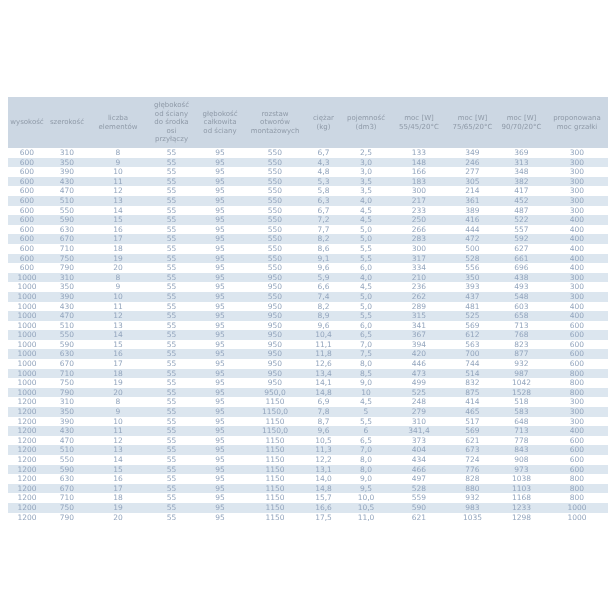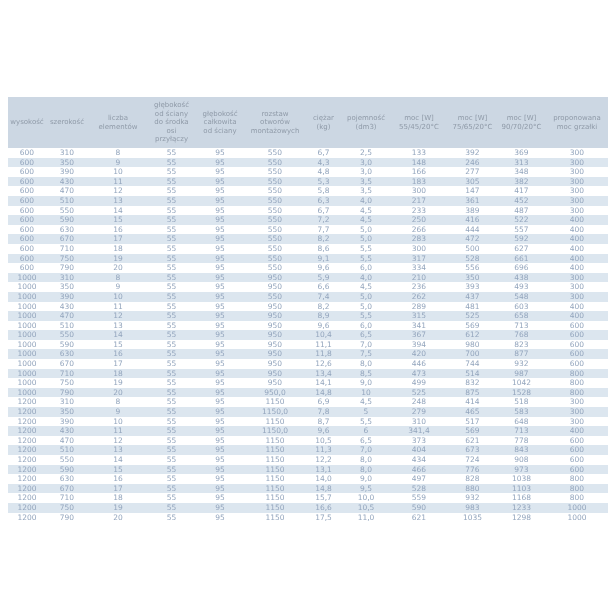--- a/index.html
+++ b/index.html
@@ -97,21 +97,21 @@
         <tr>
           <td>600</td>
           <td>310</td>
           <td>8</td>
           <td>55</td>
           <td>95</td>
           <td>550</td>
           <td>6,7</td>
           <td>2,5</td>
           <td>133</td>
-          <td>392</td>
+          <td>349</td>
           <td>369</td>
           <td>300</td>
         </tr>
         <tr>
           <td>600</td>
           <td>350</td>
           <td>9</td>
           <td>55</td>
           <td>95</td>
           <td>550</td>
@@ -153,21 +153,21 @@
         <tr>
           <td>600</td>
           <td>470</td>
           <td>12</td>
           <td>55</td>
           <td>95</td>
           <td>550</td>
           <td>5,8</td>
           <td>3,5</td>
           <td>300</td>
-          <td>147</td>
+          <td>214</td>
           <td>417</td>
           <td>300</td>
         </tr>
         <tr>
           <td>600</td>
           <td>510</td>
           <td>13</td>
           <td>55</td>
           <td>95</td>
           <td>550</td>
@@ -377,21 +377,21 @@
         <tr>
           <td>1000</td>
           <td>590</td>
           <td>15</td>
           <td>55</td>
           <td>95</td>
           <td>950</td>
           <td>11,1</td>
           <td>7,0</td>
           <td>394</td>
-          <td>980</td>
+          <td>563</td>
           <td>823</td>
           <td>600</td>
         </tr>
         <tr>
           <td>1000</td>
           <td>630</td>
           <td>16</td>
           <td>55</td>
           <td>95</td>
           <td>950</td>

